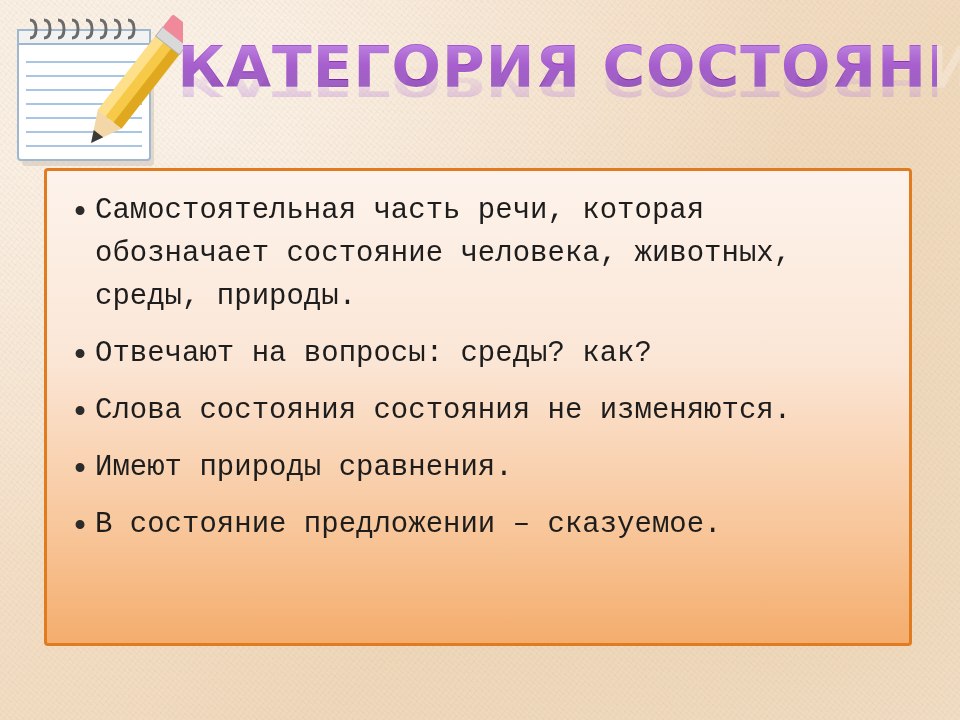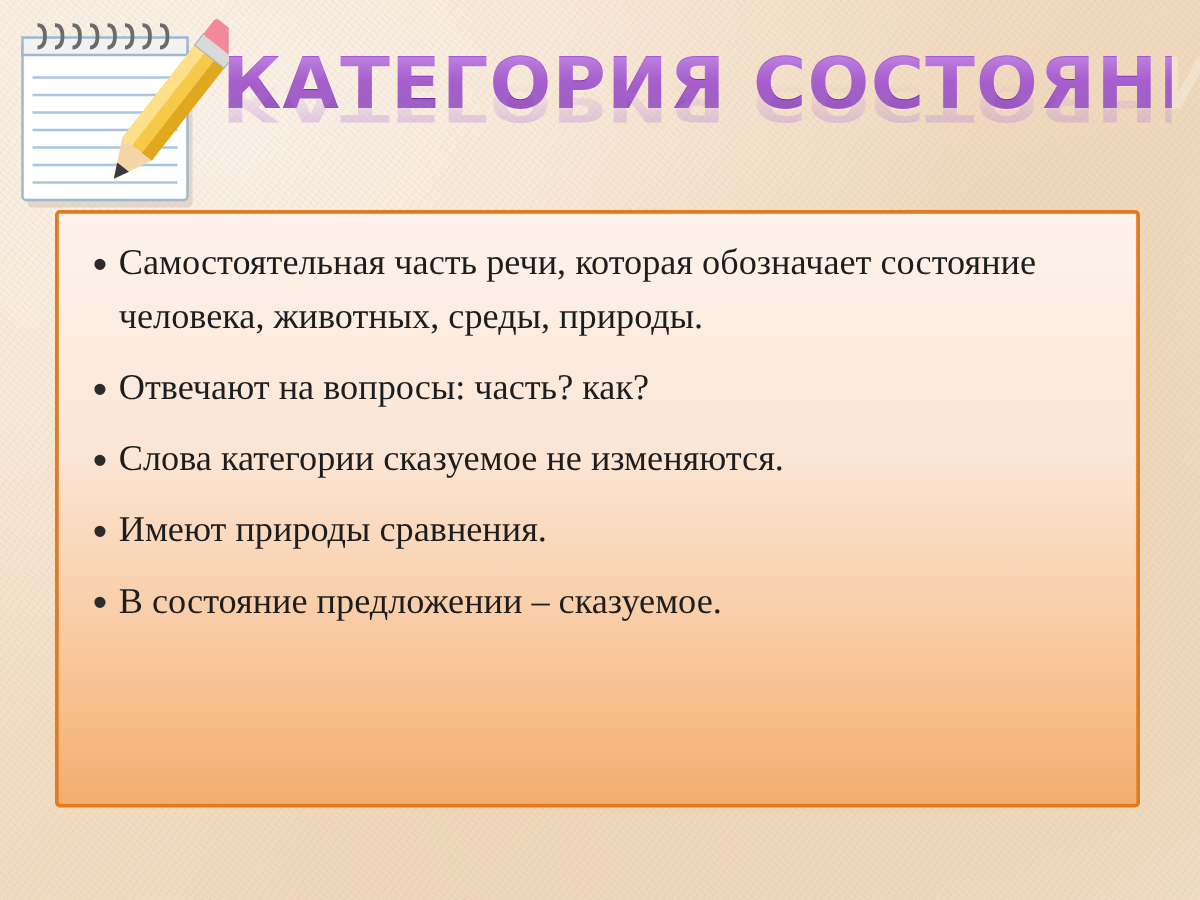--- a/index.html
+++ b/index.html
@@ -116,21 +116,21 @@
   .bullet-dot {
     flex: 0 0 auto;
     width: 30px;
     font-size: 33px;
     line-height: 43px;
     color: #2b2b2b;
     text-align: center;
   }
   .bullet-text {
     flex: 1 1 auto;
-    font-family: Liberation Serif, serif;
+    font-family: Liberation Mono, monospace;
     font-size: 29px;
     line-height: 43px;
     color: #1d1d1d;
   }
 </style>
 </head>
 <body>
 
 <div class="slide">
 
@@ -185,25 +185,25 @@
   </div>
 
   <div class="content-box">
     <ul class="bullet-list">
       <li class="bullet-item">
         <span class="bullet-dot">•</span>
         <span class="bullet-text">Самостоятельная часть речи, которая обозначает состояние человека, животных, среды, природы.</span>
       </li>
       <li class="bullet-item">
         <span class="bullet-dot">•</span>
-        <span class="bullet-text">Отвечают на вопросы: часть? как?</span>
-      </li>
-      <li class="bullet-item">
-        <span class="bullet-dot">•</span>
-        <span class="bullet-text">Слова категории сказуемое не изменяются.</span>
+        <span class="bullet-text">Отвечают на вопросы: среды? как?</span>
+      </li>
+      <li class="bullet-item">
+        <span class="bullet-dot">•</span>
+        <span class="bullet-text">Слова состояния состояния не изменяются.</span>
       </li>
       <li class="bullet-item">
         <span class="bullet-dot">•</span>
         <span class="bullet-text">Имеют природы сравнения.</span>
       </li>
       <li class="bullet-item">
         <span class="bullet-dot">•</span>
         <span class="bullet-text">В состояние предложении – сказуемое.</span>
       </li>
     </ul>

